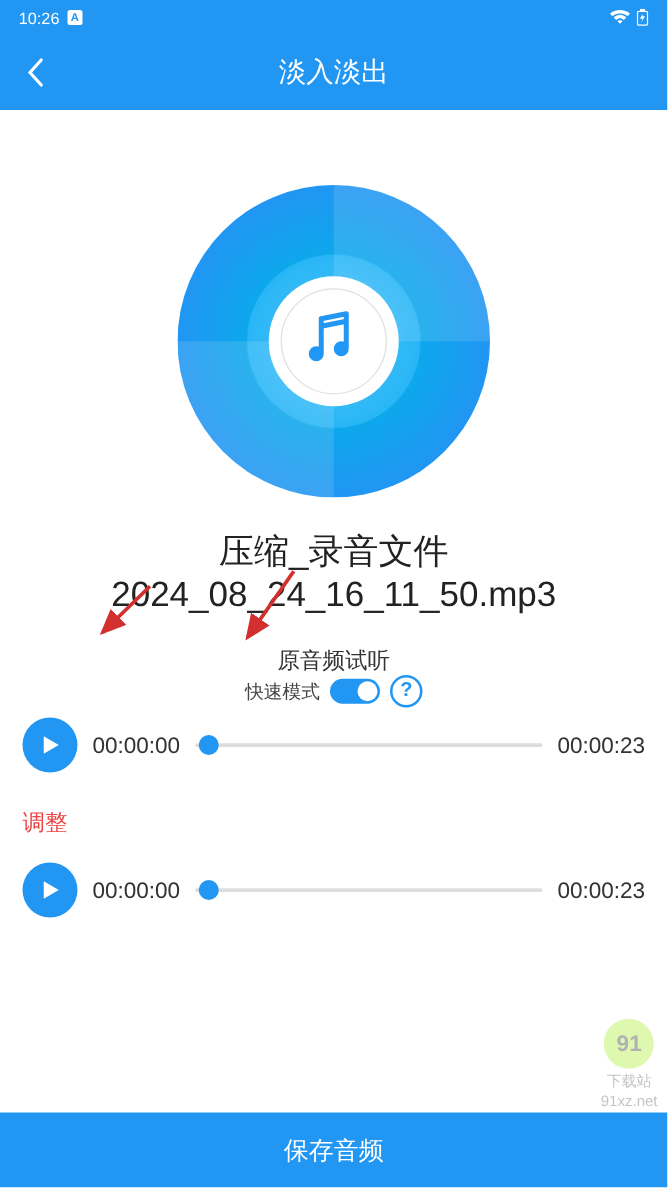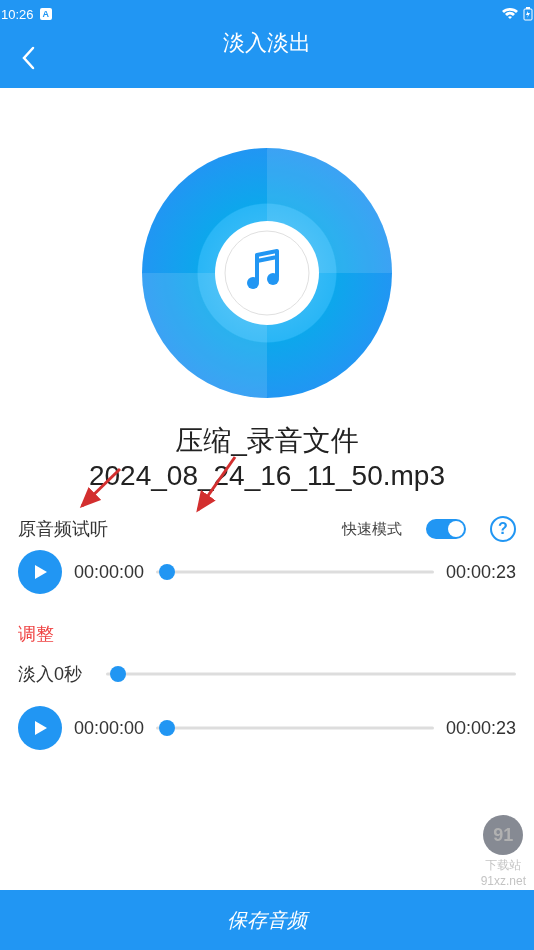--- a/index.html
+++ b/index.html
@@ -10,40 +10,40 @@
       background: #fff;
       position: relative;
       overflow: hidden;
     }
     .status-bar {
       height: 28px;
       background: #2196f3;
       display: flex;
       align-items: center;
       justify-content: space-between;
-      padding: 0 1px;
+      padding: 0 15px;
       color: #fff;
       font-size: 13px;
       font-weight: 500;
     }
     .status-left { display: flex; align-items: center; gap: 6px; }
     .status-right { display: flex; align-items: center; gap: 4px; }
     .status-badge {
       background: #fff;
       color: #2196f3;
       font-size: 9px;
       font-weight: bold;
       padding: 1px 3px;
       border-radius: 2px;
     }
     .header {
       height: 60px;
       background: #2196f3;
       display: flex;
-      align-items: flex-start;
+      align-items: center;
       justify-content: center;
       position: relative;
     }
     .back-btn {
       position: absolute;
       left: 12px;
       top: 50%;
       transform: translateY(-50%);
       width: 32px;
       height: 32px;
@@ -74,29 +74,30 @@
       text-align: center;
       font-size: 28px;
       color: #222;
       margin-bottom: 24px;
     }
     .section-row {
       display: flex;
       align-items: center;
       justify-content: space-between;
       margin-bottom: 8px;
+      flex-direction: column;
     }
     .section-label {
       font-size: 18px;
       color: #333;
     }
     .fast-mode {
       display: flex;
       align-items: center;
-      gap: 24px;
+      gap: 8px;
     }
     .fast-mode-label {
       font-size: 15px;
       color: #444;
     }
     .toggle {
       width: 40px;
       height: 20px;
       background: #2196f3;
       border-radius: 10px;
@@ -213,39 +214,38 @@
       height: 60px;
       background: #2196f3;
       display: flex;
       align-items: center;
       justify-content: center;
       cursor: pointer;
     }
     .bottom-bar-text {
       color: #fff;
       font-size: 20px;
-      font-style: italic;
     }
     .arrow {
       position: absolute;
       pointer-events: none;
     }
     .watermark {
       position: absolute;
       bottom: 62px;
       right: 8px;
       opacity: 0.5;
       text-align: center;
       font-size: 12px;
       color: #888;
     }
     .watermark-logo {
       width: 40px;
       height: 40px;
-      background: #0f172a;
+      background: #bef264;
       border-radius: 50%;
       margin: 0 auto 2px;
       display: flex;
       align-items: center;
       justify-content: center;
       font-size: 18px;
       color: #666;
       font-weight: bold;
     }
   </style>
@@ -325,27 +325,20 @@
     <span class="time-text">00:00:00</span>
     <div class="slider">
       <div class="slider-track"></div>
       <div class="slider-thumb" style="left:4%;"></div>
     </div>
     <span class="time-text">00:00:23</span>
   </div>
 
   <div class="adjust-section">
     <div class="adjust-title">调整</div>
-    <div class="adjust-row">
-      <span class="adjust-label">淡入0秒</span>
-      <div class="adjust-slider">
-        <div class="slider-track"></div>
-        <div class="slider-thumb" style="left:3%;"></div>
-      </div>
-    </div>
   </div>
 
   <div class="adjusted-section">
     <div class="player-row" style="margin-top:12px;">
       <div class="play-btn">
         <svg width="20" height="20" viewBox="0 0 20 20">
             <path d="M5 3 L17 10 L5 17 Z" fill="#fff"></path>
           </svg>
       </div>
       <span class="time-text">00:00:00</span>

